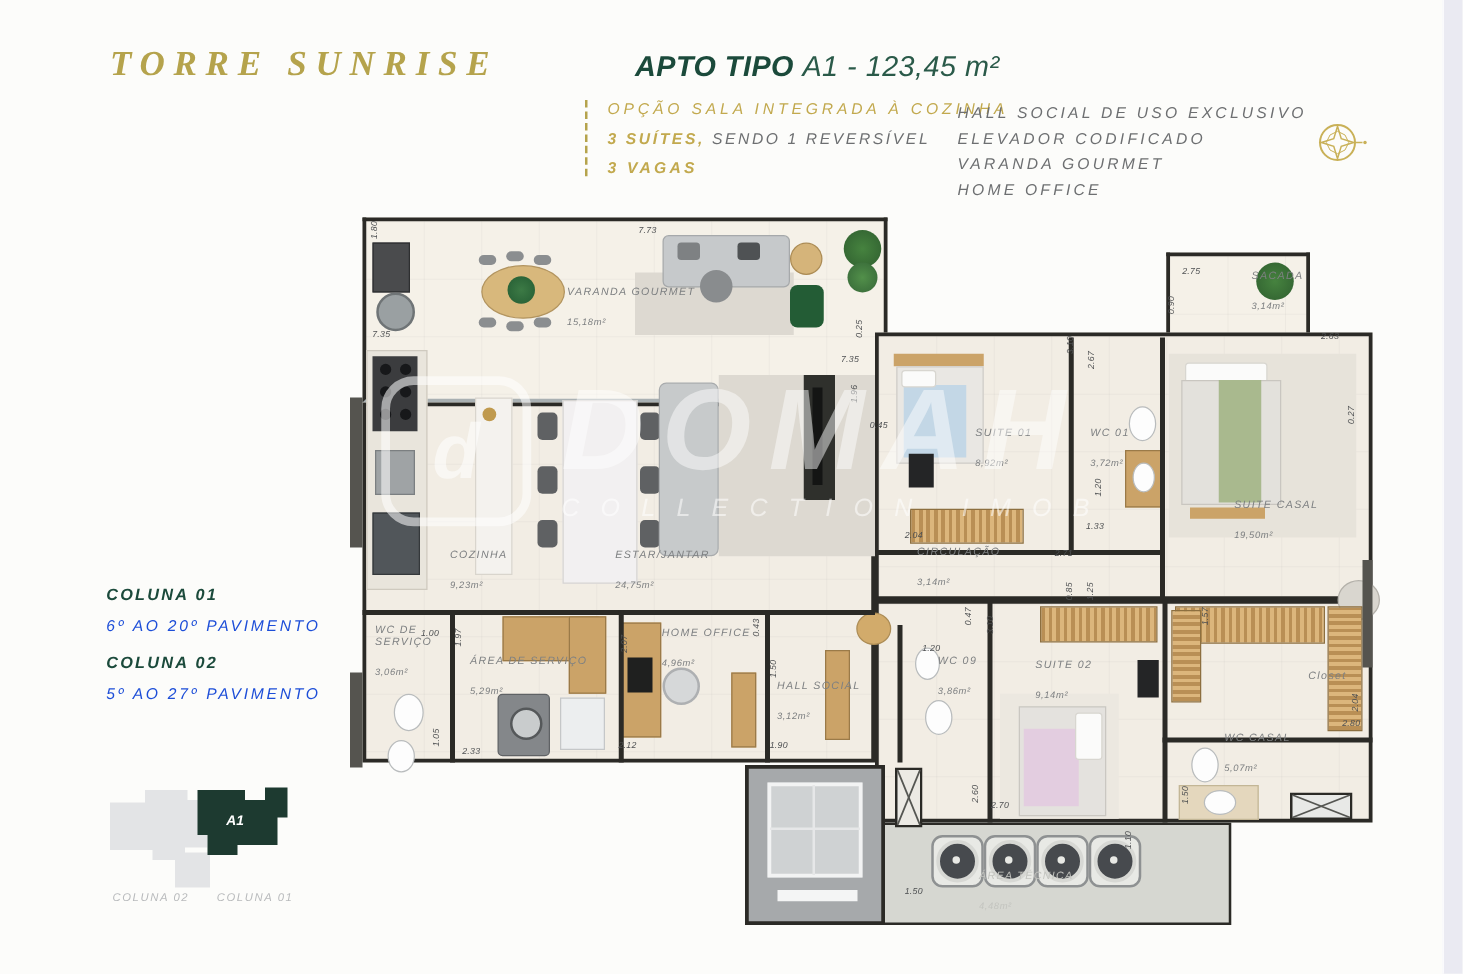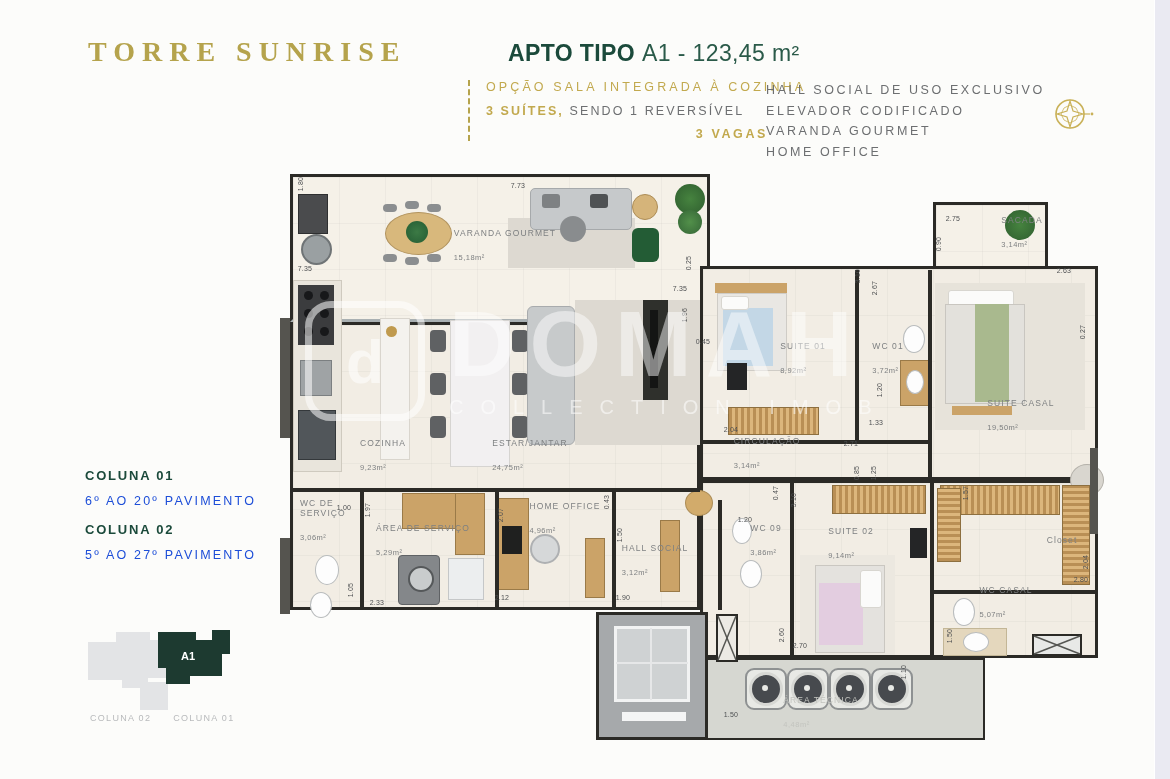--- a/index.html
+++ b/index.html
@@ -1,31 +1,31 @@
 <!DOCTYPE html>
 <html><head>
 <meta charset="utf-8">
 <style>
   html,body{margin:0;padding:0;}
   body{width:1170px;height:779px;overflow:hidden;background:#fcfcfa;
        font-family:"Liberation Sans", sans-serif;}
-  .page{position:relative;width:1170px;height:740px;background:#fcfcfa;}
+  .page{position:relative;width:1170px;height:740px;background:#fcfcfa;font-style:italic;}
   .right-strip{position:absolute;right:0;top:0;width:15px;height:779px;background:#eaeaf2;border-left:1px solid #ffffff;}
 
   
   .brand-title{position:absolute;left:88px;top:36px;font-family:"Liberation Serif",serif;
     font-size:28px;letter-spacing:7px;font-weight:600;color:#b5a34c;white-space:nowrap;}
   .header{position:absolute;left:468px;top:40px;width:300px;}
   .apto-line{font-size:23px;color:#1b4a3b;font-weight:bold;letter-spacing:.4px;white-space:nowrap;margin-left:40px;}
   .apto-line .apto-value{font-weight:normal;color:#2a5a49;}
   .header-details{margin-top:13px;border-left:2px dashed #b5a34c;padding-left:16px;}
   .detail-gold{color:#c2a94e;font-size:12.5px;letter-spacing:3.1px;margin-bottom:10px;white-space:nowrap;}
   .detail-line{font-size:12.5px;color:#6d6f71;letter-spacing:2.1px;margin-bottom:9px;white-space:nowrap;}
   .detail-line b{color:#c2a94e;}
-  .detail-vagas{font-size:12.5px;font-weight:bold;color:#c2a94e;letter-spacing:2.6px;text-align:right;}
+  .detail-vagas{font-size:12.5px;font-weight:bold;color:#c2a94e;letter-spacing:2.6px;}
   .features{position:absolute;left:766px;top:80px;}
   .feature-item{font-size:12.5px;color:#6d6f71;letter-spacing:2.6px;line-height:20.5px;white-space:nowrap;}
   .compass{position:absolute;left:1050px;top:94px;}
 
   
   .columns-info{position:absolute;left:85px;top:468px;}
   .col-label{font-size:13px;font-weight:bold;color:#1b4a3b;letter-spacing:1.8px;margin-bottom:11px;white-space:nowrap;}
   .col-range{font-size:12.5px;color:#1d4ed8;letter-spacing:2.2px;margin-bottom:14px;white-space:nowrap;}
 
   

